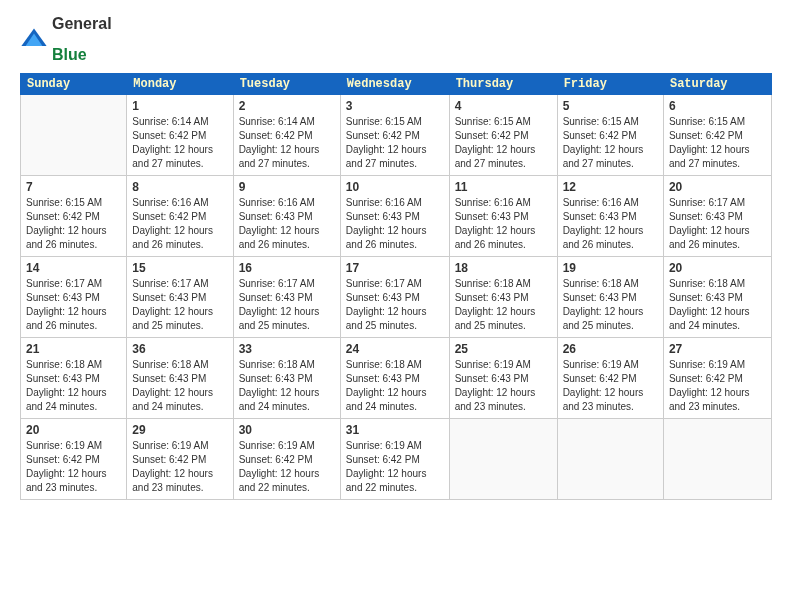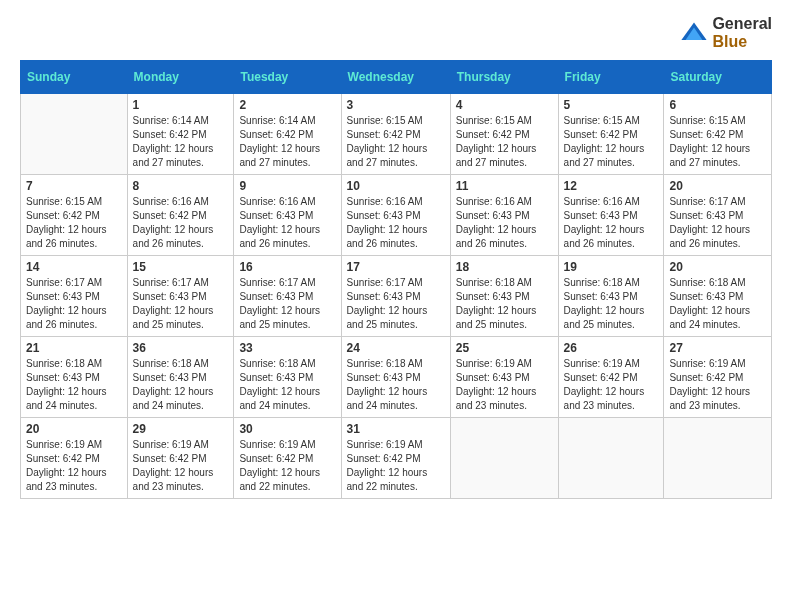--- a/index.html
+++ b/index.html
@@ -11,21 +11,21 @@
       overflow: hidden;
     }
     .page {
       width: 792px;
       height: 612px;
       padding: 15px 20px;
       background: #fff;
     }
     .header {
       display: flex;
-      justify-content: flex-end;
+      justify-content: space-between;
       align-items: flex-start;
       margin-bottom: 10px;
     }
     .logo {
       display: flex;
       align-items: center;
       gap: 4px;
     }
     .logo-text {
       display: flex;
@@ -33,21 +33,22 @@
       line-height: 1.1;
     }
     .logo-general {
       font-size: 16px;
       font-weight: bold;
       color: #333;
     }
     .logo-blue {
       font-size: 16px;
       font-weight: bold;
-      color: #a16207;
+      color: #15803d;
+      margin-top: 13px;
     }
     .logo-icon {
       width: 28px;
       height: 28px;
     }
     .title-section {
       text-align: right;
     }
     .month-title {
       font-size: 36px;
@@ -60,26 +61,27 @@
       color: #555;
       margin-top: 2px;
     }
     .calendar {
       width: 100%;
       border-collapse: collapse;
       font-size: 11px;
     }
     .calendar thead tr th {
       background: #1565c0;
-      color: #5eead4;
+      color: #fef9c3;
       text-align: left;
-      padding: 9px 6px;
+      padding: 3px 6px;
       font-size: 12px;
       font-weight: bold;
       border: 1px solid #1565c0;
+      font-family: Liberation Mono, monospace;
     }
     .calendar tbody tr td {
       border: 1px solid #ccc;
       vertical-align: top;
       padding: 4px 5px;
       width: 113px;
       height: 80px;
     }
     .day-num {
       font-size: 12px;

